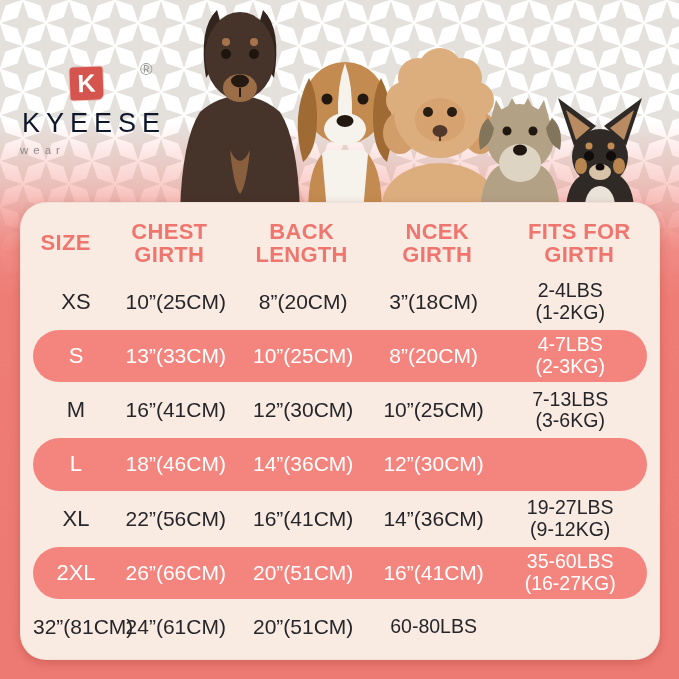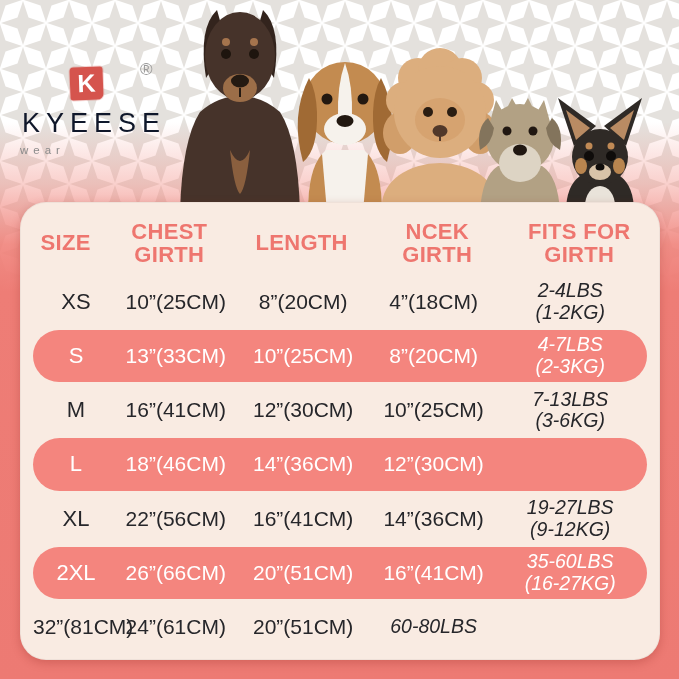--- a/index.html
+++ b/index.html
@@ -59,21 +59,21 @@
     position:absolute;top:72px;left:0;right:0;bottom:5px;
     display:flex;flex-direction:column;
   }
   .row{
     flex:1;margin:1px 12px;
     font-size:21px;color:#26262a;
   }
   .row.hl{background:#f4857e;border-radius:28px;color:#ffffff;}
   .cell{white-space:nowrap;}
   .cell.size{font-size:22px;}
-  .cell.weight{display:flex;flex-direction:column;font-size:19.5px;line-height:1.12;font-style:italic;}
+  .cell.weight{display:flex;flex-direction:column;font-size:19.5px;line-height:1.12;}
 </style>
 </head>
 <body>
 
 <div class="stage">
 
   <svg class="bg-pattern" width="679" height="380" xmlns="http://www.w3.org/2000/svg">
     <defs>
       <path id="htstar" d="M23,1 L28.5,17.5 L45,23 L28.5,28.5 L23,45 L17.5,28.5 L1,23 L17.5,17.5 Z"></path>
       <pattern id="ht" width="46" height="46" patternUnits="userSpaceOnUse">
@@ -179,39 +179,40 @@
 
     <div class="thead grid5">
       <div class="hcell">
         <span>SIZE</span>
       </div>
       <div class="hcell">
         <span>CHEST</span>
         <span>GIRTH</span>
       </div>
       <div class="hcell">
+        <span>BACK</span>
         <span>LENGTH</span>
       </div>
       <div class="hcell">
         <span>NCEK</span>
         <span>GIRTH</span>
       </div>
       <div class="hcell">
         <span>FITS FOR</span>
         <span>GIRTH</span>
       </div>
     </div>
 
     <div class="tbody">
 
       <div class="row grid5">
         <div class="cell size">XS</div>
         <div class="cell">10”(25CM)</div>
         <div class="cell">8”(20CM)</div>
-        <div class="cell">4”(18CM)</div>
+        <div class="cell">3”(18CM)</div>
         <div class="cell weight">
           <span>2-4LBS</span>
           <span>(1-2KG)</span>
         </div>
       </div>
 
       <div class="row grid5 hl">
         <div class="cell size">S</div>
         <div class="cell">13”(33CM)</div>
         <div class="cell">10”(25CM)</div>

